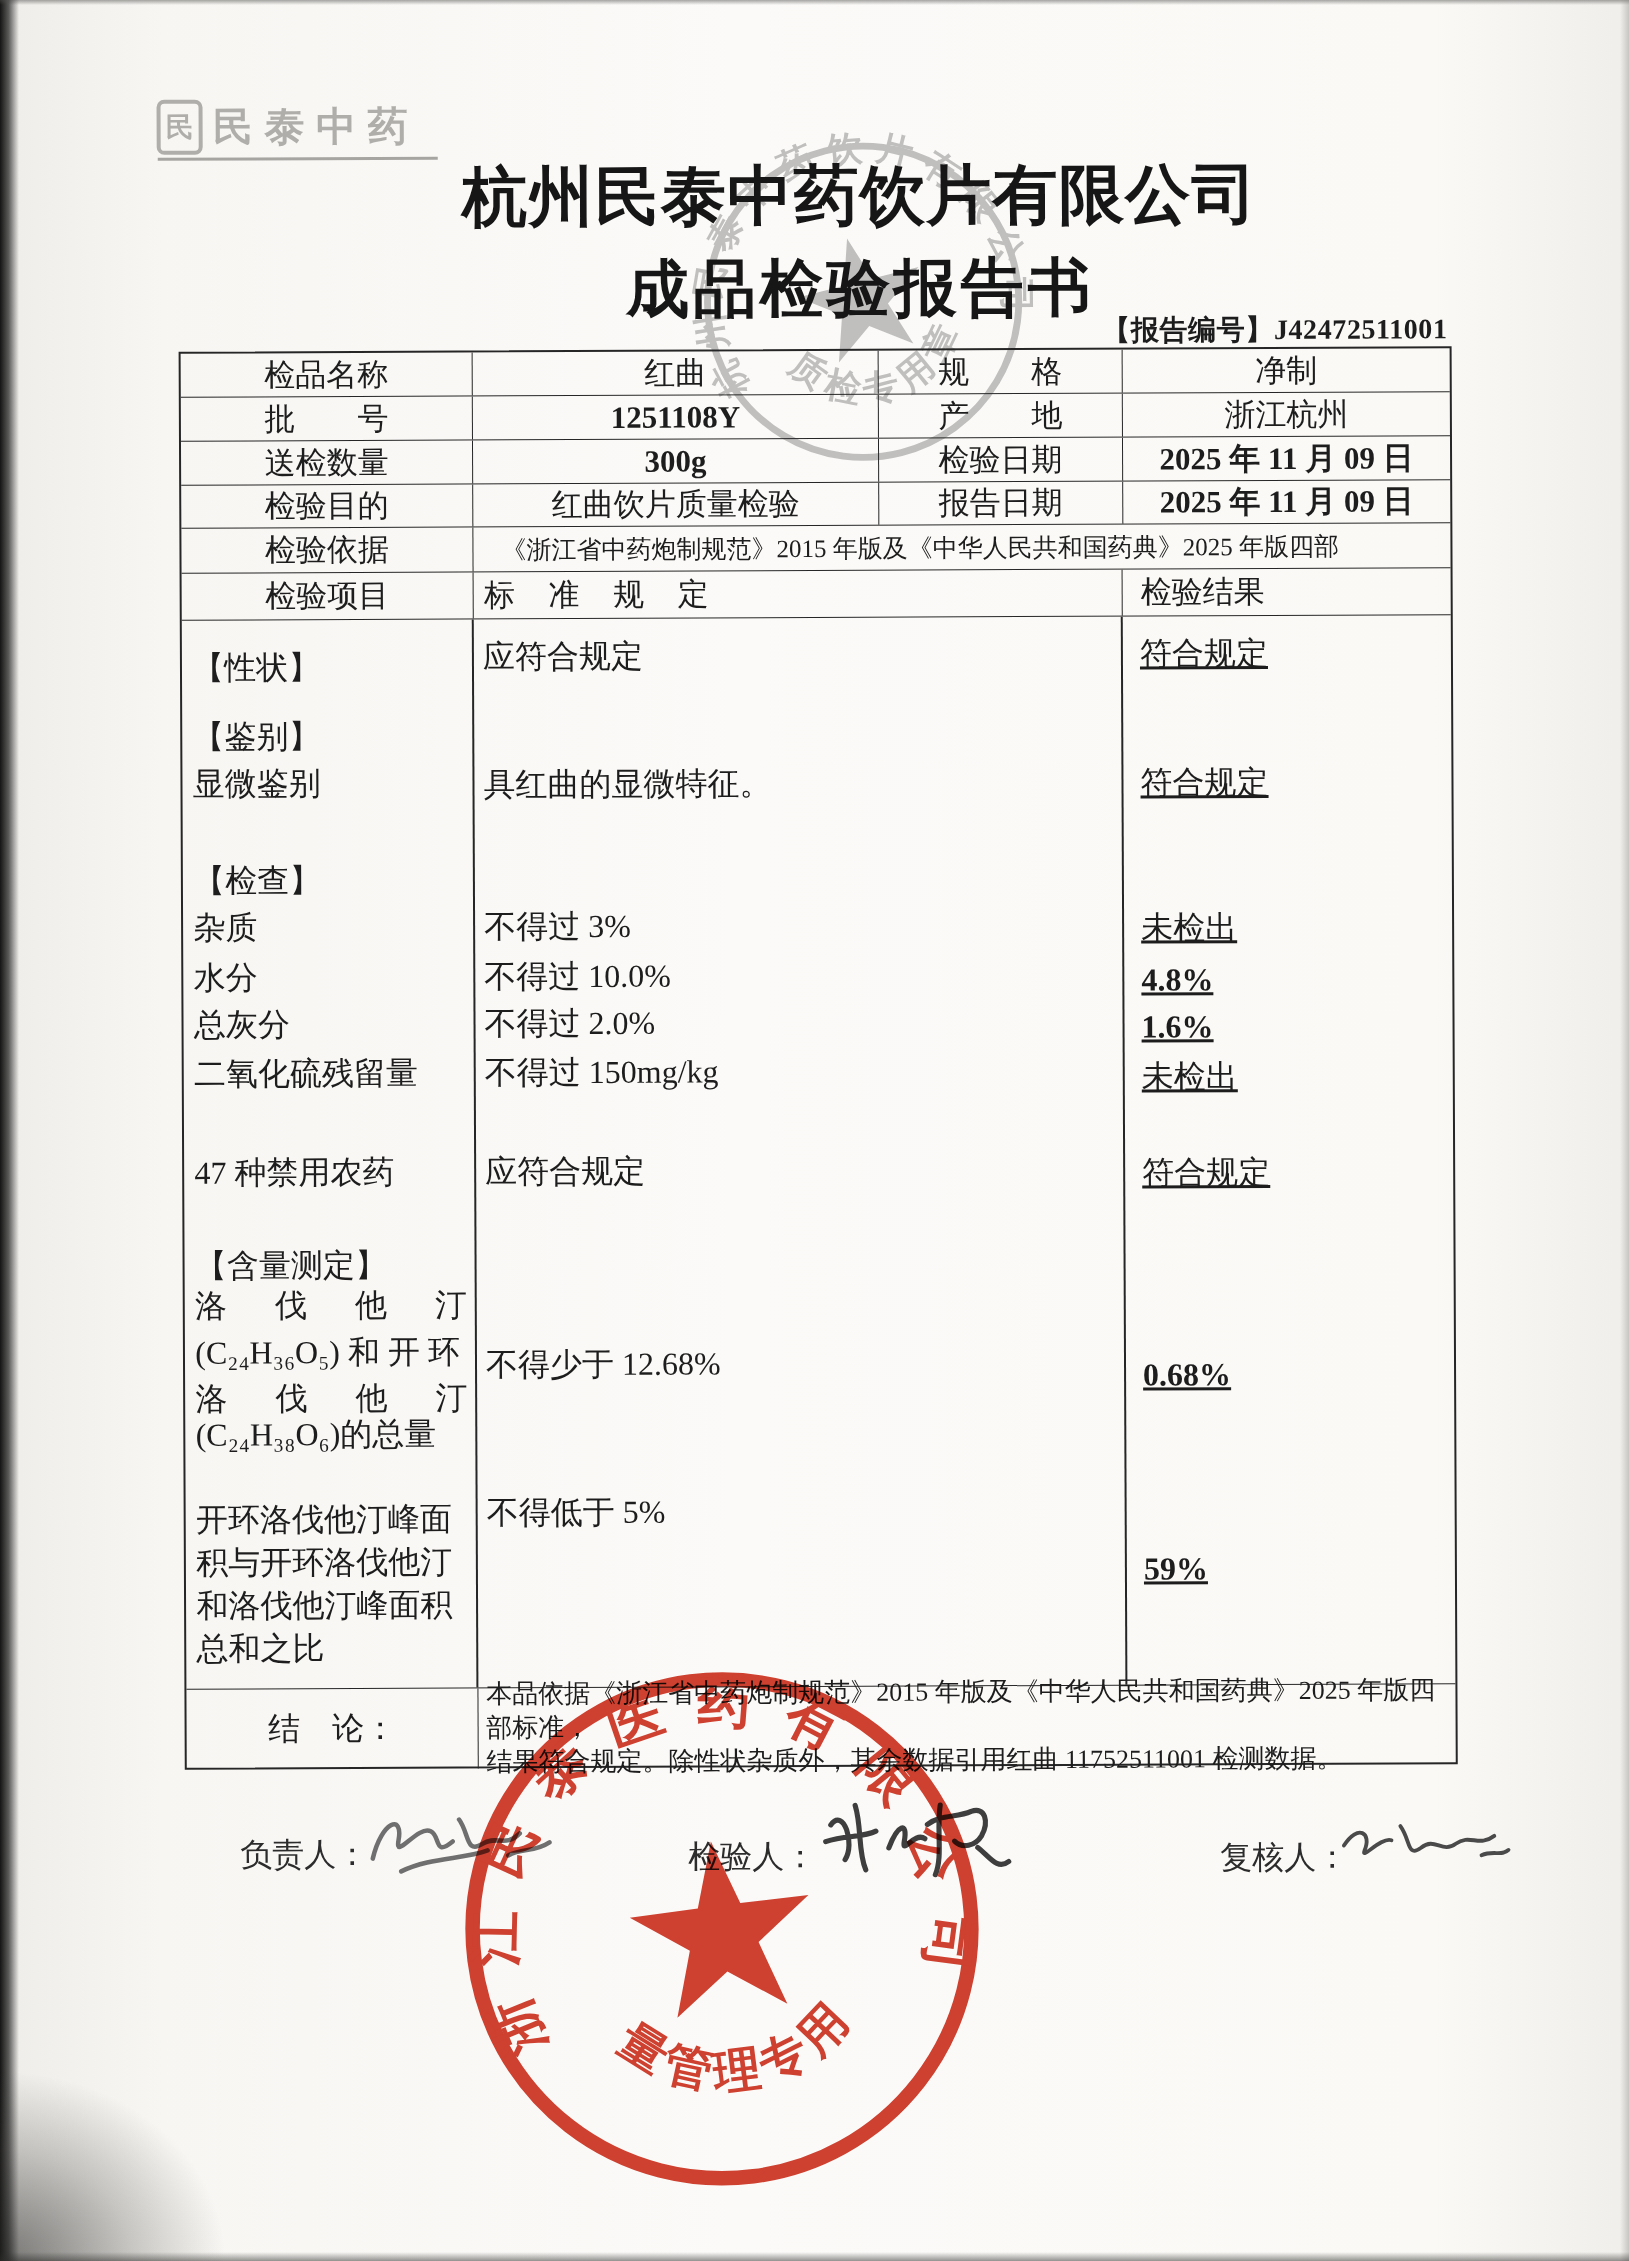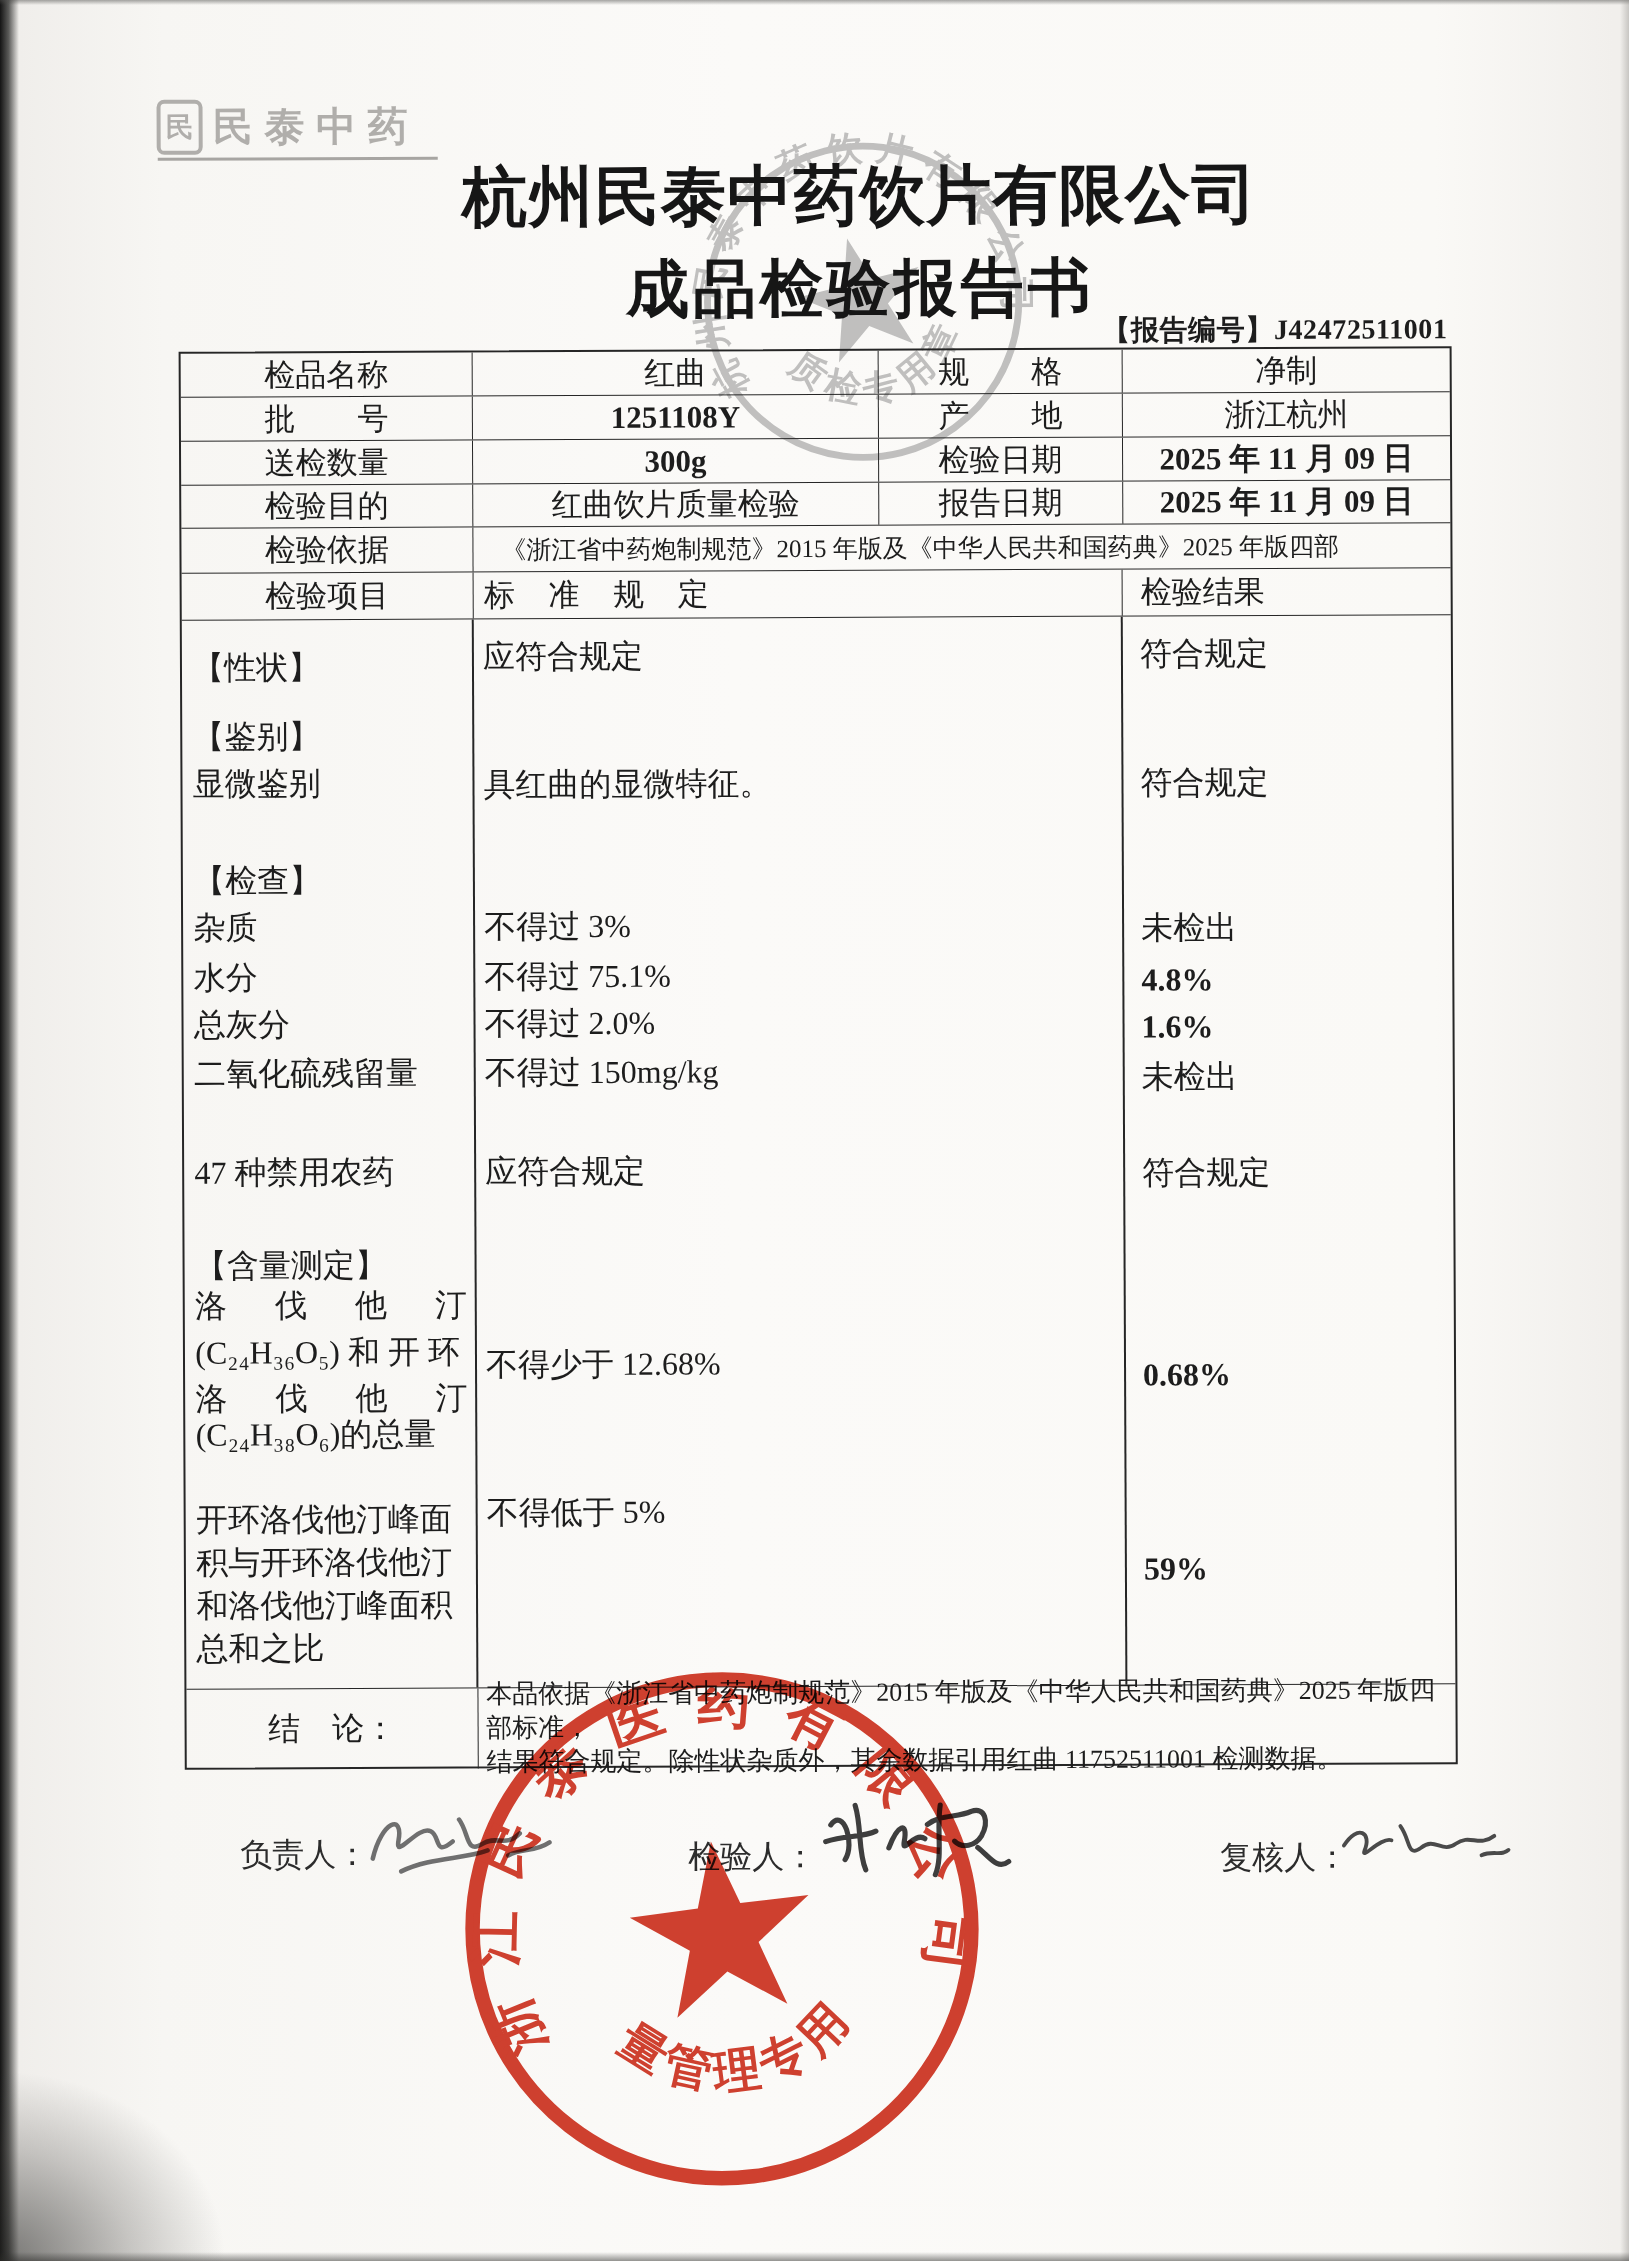--- a/index.html
+++ b/index.html
@@ -54,21 +54,21 @@
   .w-std { width:649px; } .w-res { flex:1; }
   .bold { font-weight:bold; }
   .r5 .val { font-size:25px; padding-left:28px; }
   .r6 .std { padding-left:10.3px; letter-spacing:1.3px; }
   .r6 .res { padding-left:18px; }
 
   .tbody-area { position:absolute; top:267px; height:1069px; left:0; right:0; border-bottom:1.9px solid #262626; }
   .vline { position:absolute; top:0; bottom:0; width:1.9px; background:#262626; }
   .v1 { left:290px; } .v2 { left:939px; }
   .bt { position:absolute; font-size:32px; line-height:36px; white-space:pre-line; }
-  .ci { left:10.3px; } .cs { left:301px; } .cr { left:958px; }
+  .ci { left:10.3px; } .cs { left:301px; } .cr { left:958px;text-decoration:underline; }
   .spread { left:10.3px; width:271px; letter-spacing:48px; margin-right:-48px; white-space:nowrap; }
   .tight { font-size:32px; }
 
   .rowc { top:1336px; height:80px; border-bottom:none; }
   .rowc .lab { width:291px; justify-content:center; font-size:32px; }
   .rowc .txt { flex:1; border-left:1.9px solid #262626; flex-direction:column; align-items:flex-start;
     justify-content:center; font-size:26px; line-height:34px; padding-left:7.7px; }
 
   
   .sig-label { position:absolute; font-size:32px; color:#2c2c2c; z-index:2; }
@@ -170,21 +170,21 @@
         <div class="bt cs" style="top:147px">具红曲的显微特征。</div>
         <div class="bt cr" style="top:148px">符合规定</div>
 
         <div class="bt ci" style="top:242px">【检查】</div>
 
         <div class="bt ci" style="top:289px">杂质</div>
         <div class="bt cs" style="top:289px">不得过 3%</div>
         <div class="bt cr" style="top:293px">未检出</div>
 
         <div class="bt ci" style="top:339px">水分</div>
-        <div class="bt cs" style="top:339px">不得过 75.1%</div>
+        <div class="bt cs" style="top:339px">不得过 10.0%</div>
         <div class="bt cr bold" style="top:345px">4.8%</div>
 
         <div class="bt ci" style="top:386px">总灰分</div>
         <div class="bt cs" style="top:386px">不得过 2.0%</div>
         <div class="bt cr bold" style="top:392px">1.6%</div>
 
         <div class="bt ci" style="top:435px">二氧化硫残留量</div>
         <div class="bt cs" style="top:435px">不得过 150mg/kg</div>
         <div class="bt cr" style="top:442px">未检出</div>
 

